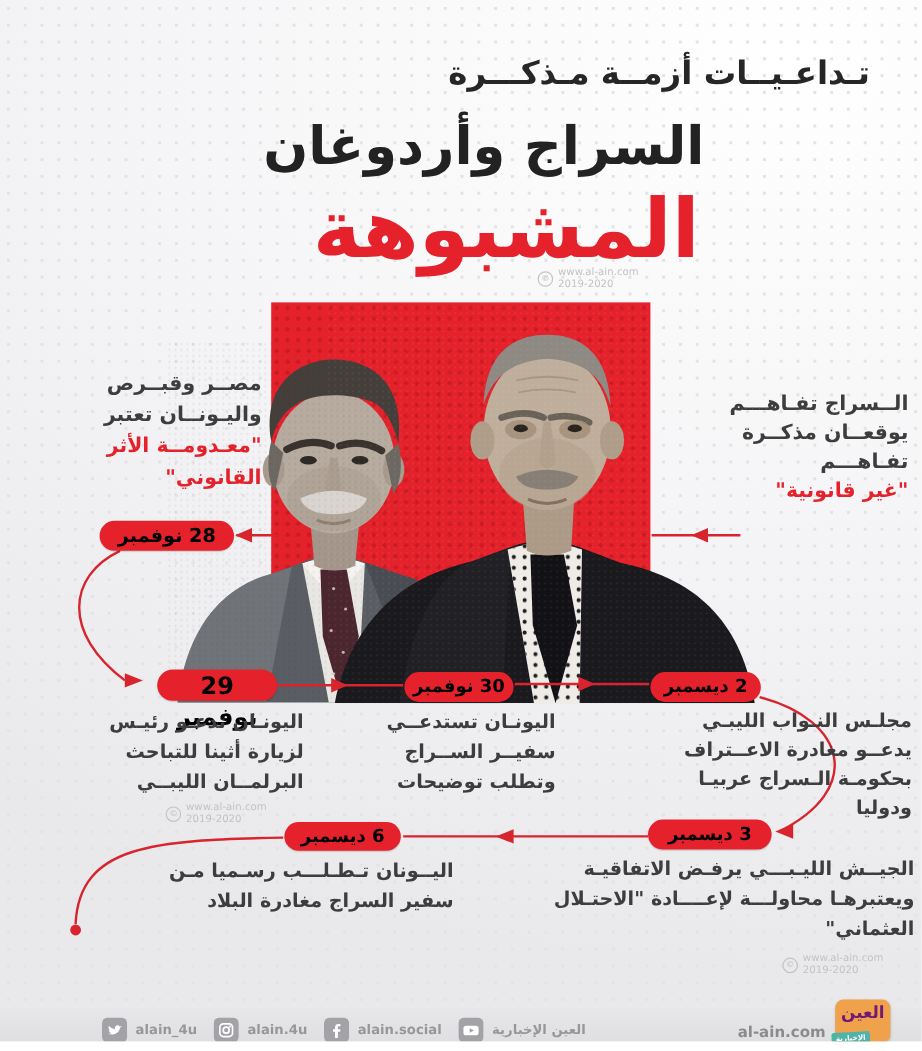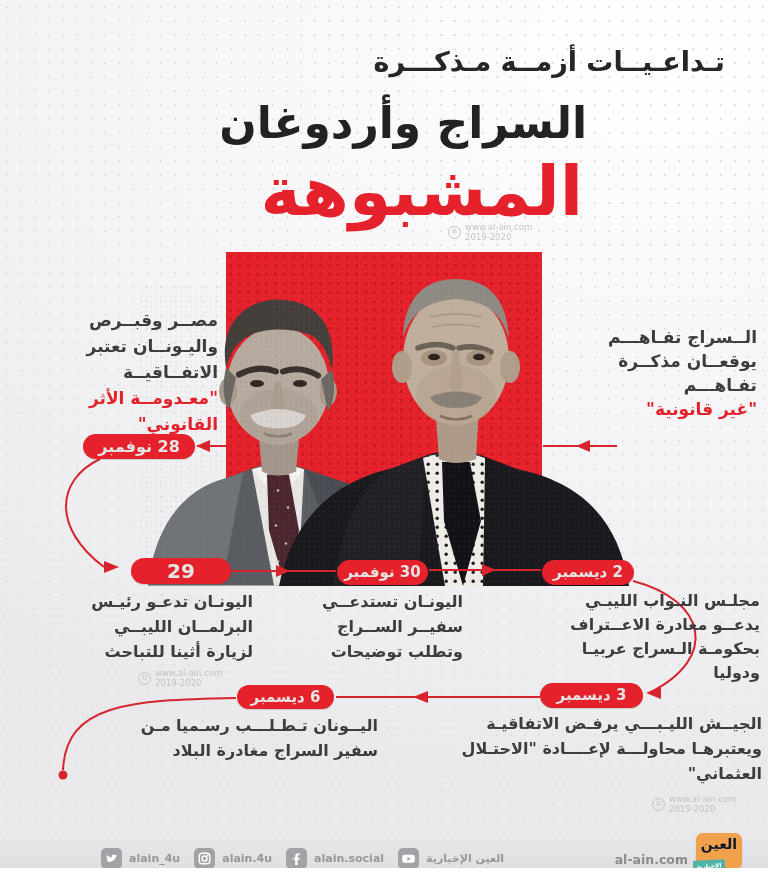--- a/index.html
+++ b/index.html
@@ -24,21 +24,21 @@
   .red-square{left:226px;top:252px;width:316px;height:297px;background-color:#e5222b;
     background-image:radial-gradient(circle,#cd1a22 1.7px, rgba(0,0,0,0) 1.9px);
     background-size:9px 9px;}
 
   .photos{left:95px;top:252px;width:545px;height:334px;overflow:hidden;}
 
   
   .connectors{left:0;top:0;width:768px;height:876px;pointer-events:none;}
 
   
-  .pill{background:#e5222b;border-radius:13px;color:#e5e5e5;font-weight:bold;
+  .pill{background:#e5222b;border-radius:13px;color:#000000;font-weight:bold;
     text-align:center;direction:rtl;box-shadow:0 1px 1px rgba(0,0,0,0.15);}
   .p27{left:617px;top:434px;width:145px;height:25px;font-size:16px;line-height:25px;}
   .p28{left:83px; top:434px;width:112px;height:25px;font-size:16px;line-height:25px;}
   .p29{left:131px;top:558px;width:100px;height:26px;font-size:20px;line-height:26px;}
   .p30{left:337px;top:560px;width:91px; height:25px;font-size:15px;line-height:25px;text-align:center;}
   .p2 {left:542px;top:560px;width:92px; height:25px;font-size:15px;line-height:25px;}
   .p3 {left:540px;top:683px;width:103px;height:25px;font-size:15px;line-height:25px;}
   .p6 {left:237px;top:685px;width:97px; height:24px;font-size:15px;line-height:24px;}
 
   
@@ -57,28 +57,28 @@
   
   .wm{display:flex;align-items:center;gap:4px;color:#c3c3c6;font-size:8.5px;line-height:10px;}
   .wm .c{width:11px;height:11px;border:1px solid #c3c3c6;border-radius:50%;
      text-align:center;line-height:11px;font-size:7px;flex:0 0 auto;}
   .wm1{left:448px;top:222px;}
   .wm2{left:138px;top:668px;}
   .wm3{left:652px;top:794px;}
 
   
   .footer{left:0;top:840px;width:768px;height:36px;background:linear-gradient(#e7e7e9,#dddde0);}
-  .social-row{left:85px;top:845px;display:flex;align-items:center;gap:14px;height:26px;margin-left:16px;}
+  .social-row{left:85px;top:845px;display:flex;align-items:center;gap:14px;height:26px;}
   .social-item{display:flex;align-items:center;gap:7px;}
   .social-item .handle{font-size:11px;color:#97979b;font-weight:bold;}
   .sicon{width:21px;height:21px;display:block;}
   .site{left:600px;top:852px;width:88px;text-align:right;font-size:12.5px;color:#8b8b8f;font-weight:bold;}
   .logo{left:696px;top:833px;width:46px;height:36px;background:#f0a14b;border-radius:7px;
     box-shadow:0 1px 2px rgba(0,0,0,0.15);}
-  .logo-main{position:absolute;left:0;top:3px;width:100%;text-align:center;color:#0f172a;
+  .logo-main{position:absolute;left:0;top:3px;width:100%;text-align:center;color:#701a75;
     font-size:14px;font-weight:bold;direction:rtl;}
   .logo-sub{position:absolute;left:-3px;bottom:-2px;width:32px;height:11px;background:#4fb3a9;
     border-radius:2px;color:#ffffff;font-size:6px;line-height:11px;text-align:center;
     font-weight:bold;direction:rtl;transform:rotate(-3deg);}
 </style>
 </head>
 <body>
 
 <div class="canvas">
 
@@ -216,36 +216,35 @@
   <div class="abs pill p28">28 نوفمبر</div>
   <div class="abs pill p29">29 نوفمبر</div>
   <div class="abs pill p30">30 نوفمبر</div>
   <div class="abs pill p2">2 ديسمبر</div>
   <div class="abs pill p3">3 ديسمبر</div>
   <div class="abs pill p6">6 ديسمبر</div>
 
   <div class="abs block lb">
     <div class="ln">مصــر وقبــرص</div>
     <div class="ln">واليـونــان تعتبر</div>
-    <div class="ln">الاتفــاقيــة</div>
     <div class="ln red-txt">"معـدومــة الأثر</div>
     <div class="ln red-txt">القانوني"</div>
   </div>
 
   <div class="abs block rb">
     <div class="ln">الــسراج تفـاهـــم</div>
     <div class="ln">يوقعــان مذكــرة</div>
     <div class="ln">تفـاهـــم</div>
     <div class="ln red-txt">"غير قانونية"</div>
   </div>
 
   <div class="abs block b29">
     <div class="ln">اليونـان تدعـو رئيـس</div>
+    <div class="ln">لزيارة أثينا للتباحث</div>
     <div class="ln">البرلمــان الليبــي</div>
-    <div class="ln">لزيارة أثينا للتباحث</div>
   </div>
 
   <div class="abs block b30">
     <div class="ln">اليونـان تستدعــي</div>
     <div class="ln">سفيــر الســراج</div>
     <div class="ln">وتطلب توضيحات</div>
   </div>
 
   <div class="abs block b2">
     <div class="ln">مجلـس النـواب الليبـي</div>

